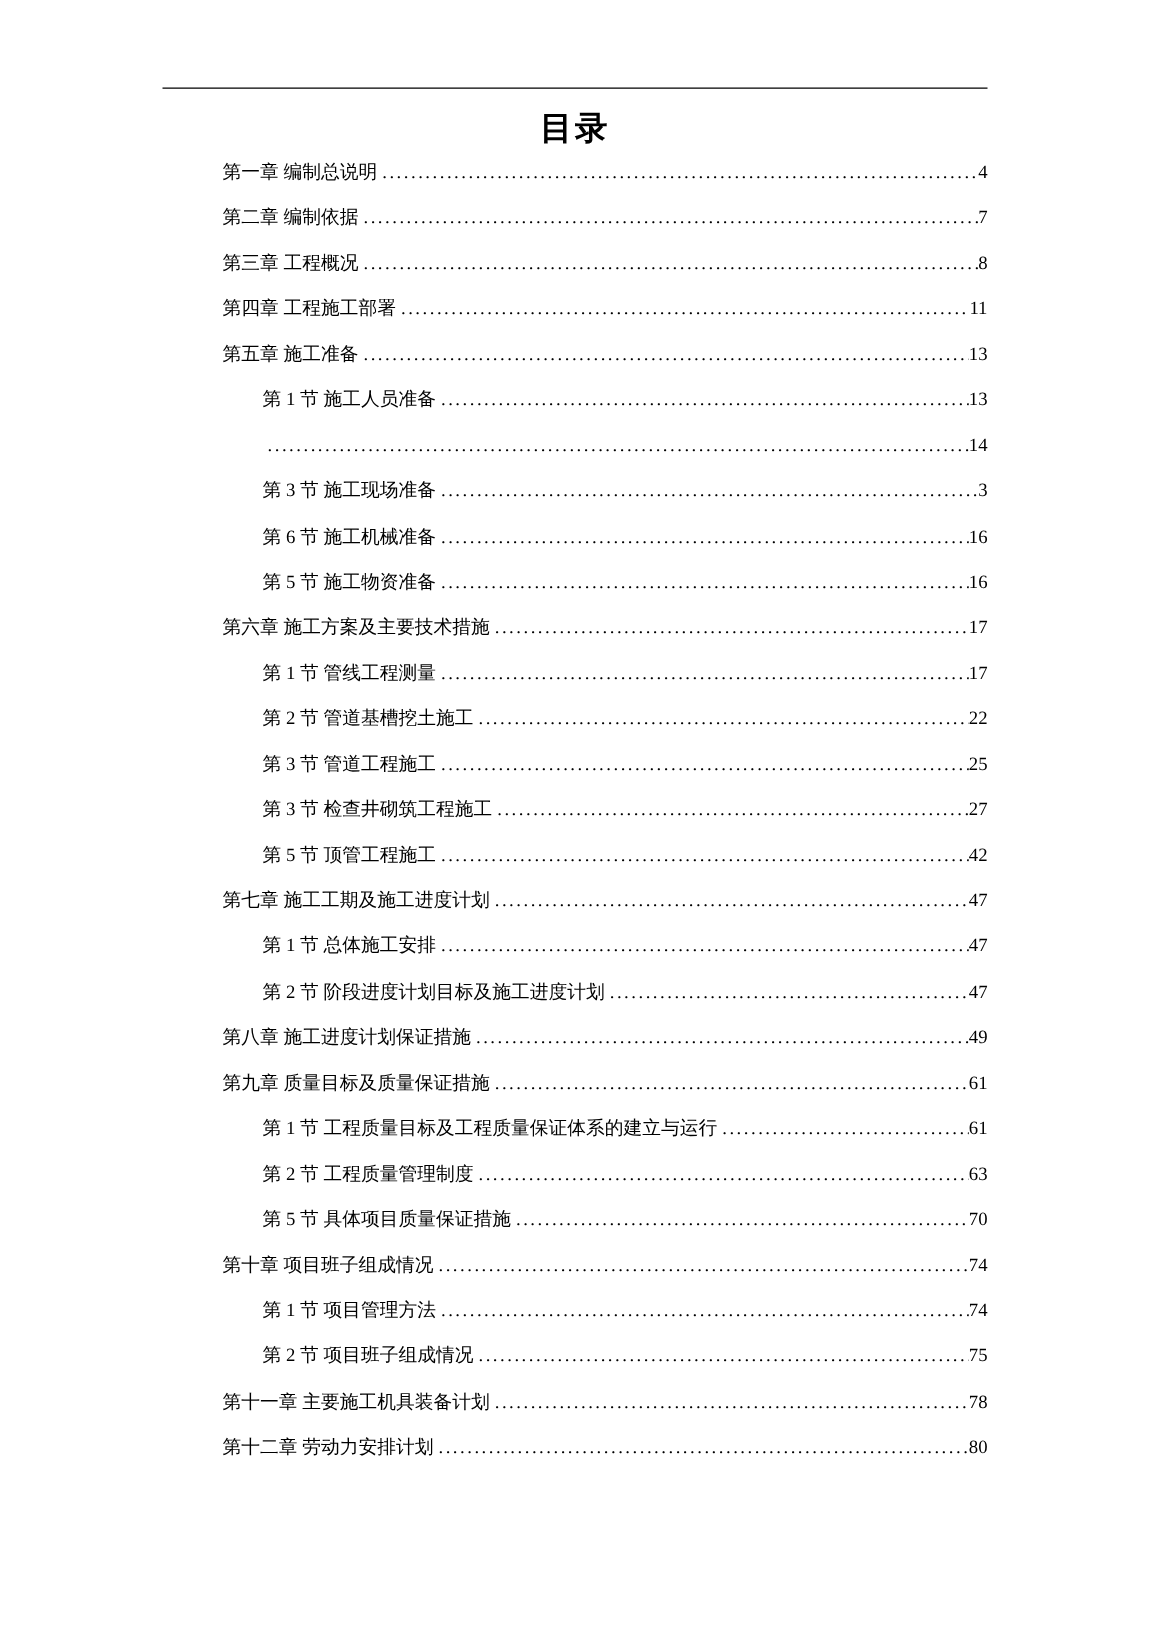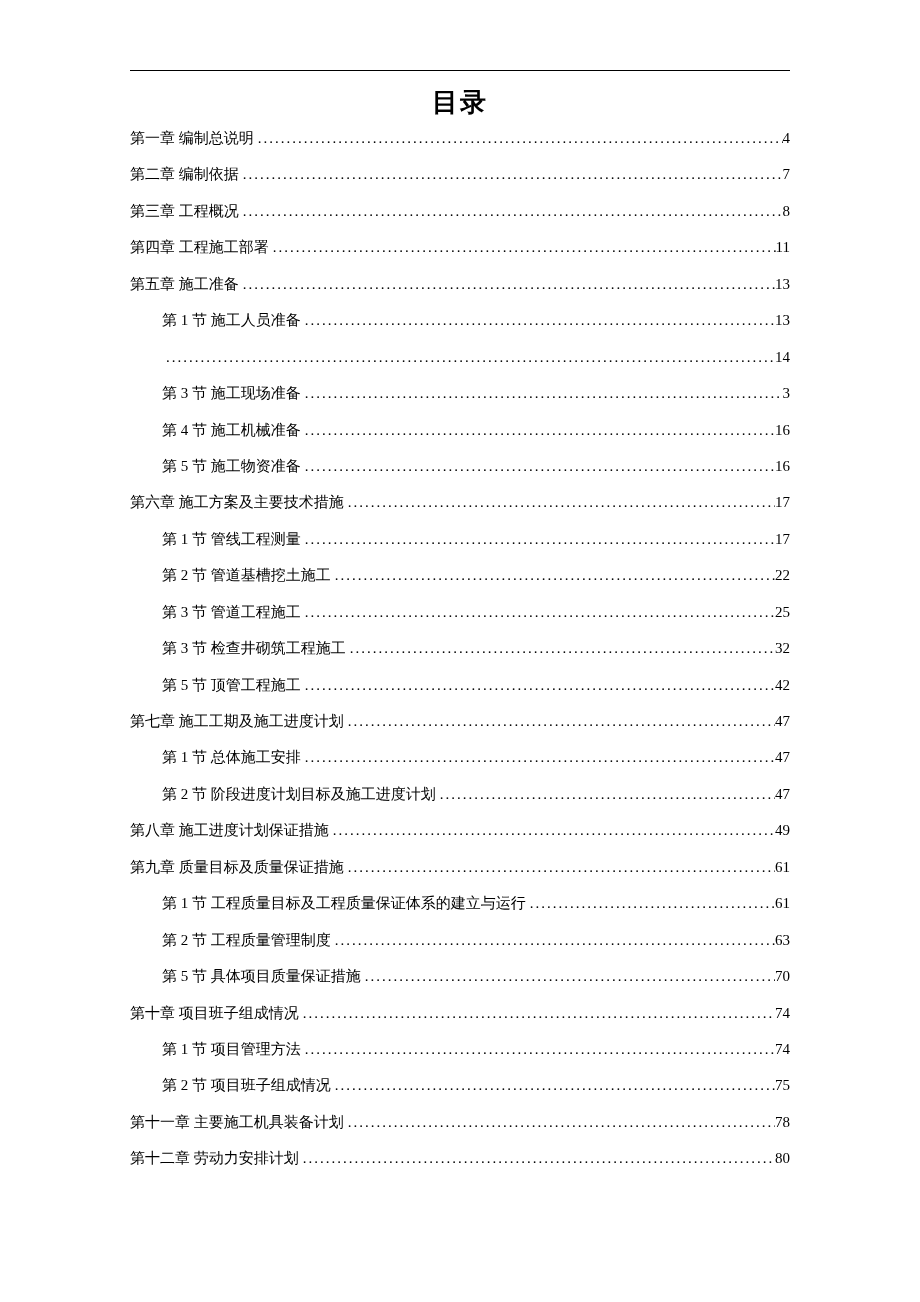--- a/index.html
+++ b/index.html
@@ -16,21 +16,21 @@
       border: none;
       border-top: 1.5px solid #000;
       margin-bottom: 14px;
     }
     .title {
       text-align: center;
       font-size: 26px;
       font-weight: bold;
       letter-spacing: 2px;
     }
-    .toc-list { list-style: none; }
+    .toc-list { list-style: none; margin-left: 48px; }
     .toc-item {
       display: flex;
       align-items: baseline;
       white-space: nowrap;
       line-height: 2.43;
       font-size: 15px;
     }
     .toc-item.level1 { padding-left: 0; }
     .toc-item.level2 { padding-left: 32px; }
     .toc-label { flex: 0 0 auto; }
@@ -90,21 +90,21 @@
     <li class="toc-item level2">
       <span class="toc-dots"></span>
       <span class="toc-page">14</span>
     </li>
     <li class="toc-item level2">
       <span class="toc-label">第 3 节 施工现场准备</span>
       <span class="toc-dots"></span>
       <span class="toc-page">3</span>
     </li>
     <li class="toc-item level2">
-      <span class="toc-label">第 4 节 施工机械准备</span>
+      <span class="toc-label">第 6 节 施工机械准备</span>
       <span class="toc-dots"></span>
       <span class="toc-page">16</span>
     </li>
     <li class="toc-item level2">
       <span class="toc-label">第 5 节 施工物资准备</span>
       <span class="toc-dots"></span>
       <span class="toc-page">16</span>
     </li>
     <li class="toc-item level1">
       <span class="toc-label">第六章 施工方案及主要技术措施</span>
@@ -122,21 +122,21 @@
       <span class="toc-page">22</span>
     </li>
     <li class="toc-item level2">
       <span class="toc-label">第 3 节 管道工程施工</span>
       <span class="toc-dots"></span>
       <span class="toc-page">25</span>
     </li>
     <li class="toc-item level2">
       <span class="toc-label">第 3 节 检查井砌筑工程施工</span>
       <span class="toc-dots"></span>
-      <span class="toc-page">32</span>
+      <span class="toc-page">27</span>
     </li>
     <li class="toc-item level2">
       <span class="toc-label">第 5 节 顶管工程施工</span>
       <span class="toc-dots"></span>
       <span class="toc-page">42</span>
     </li>
     <li class="toc-item level1">
       <span class="toc-label">第七章 施工工期及施工进度计划</span>
       <span class="toc-dots"></span>
       <span class="toc-page">47</span>

